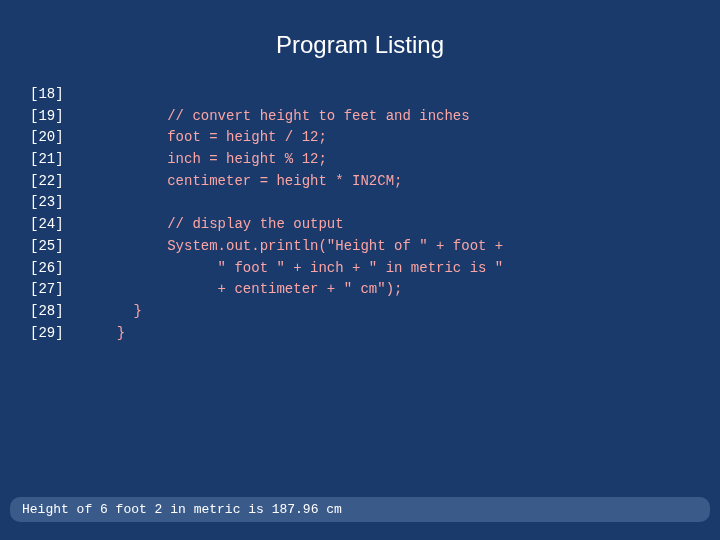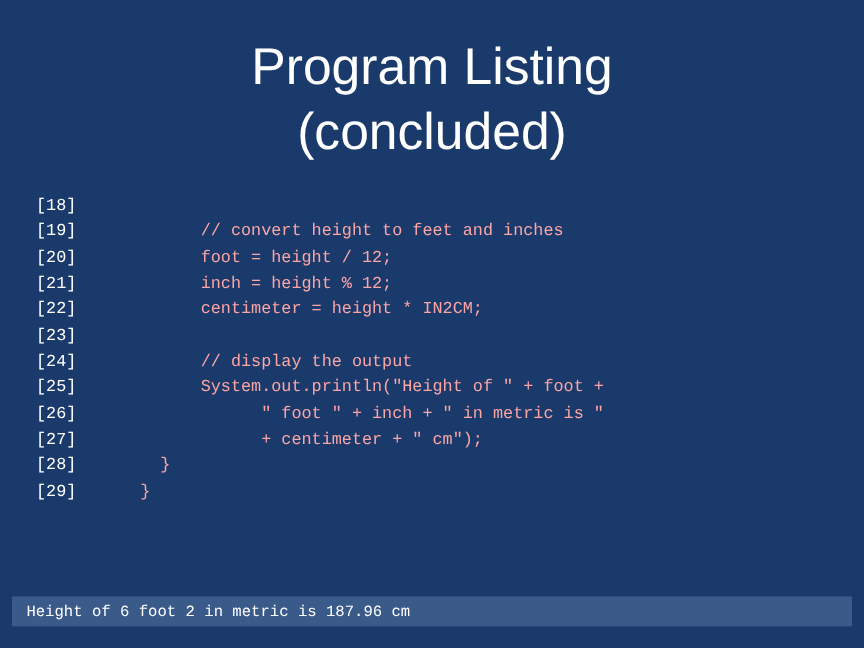--- a/index.html
+++ b/index.html
@@ -21,21 +21,21 @@
       height: 540px;
       background-color: #1a3a6b;
       position: relative;
       padding: 20px 30px;
     }
 
     .title {
       text-align: center;
       color: #ffffff;
       font-family: Arial, Helvetica, sans-serif;
-      font-size: 43px;
+      font-size: 24px;
       font-weight: normal;
       line-height: 1.25;
       margin-bottom: 24px;
       margin-top: 10px;
     }
 
     .code-section {
       display: flex;
       flex-direction: row;
       color: #ffffff;
@@ -63,31 +63,30 @@
     .output-bar {
       position: absolute;
       bottom: 18px;
       left: 10px;
       right: 10px;
       background-color: #3a5a8a;
       color: #ffffff;
       font-size: 13px;
       font-family: 'Courier New', Courier, monospace;
       padding: 5px 12px;
-      border-radius: 0;
+      border-radius: 10px;
     }
   </style>
 </head>
 <body>
 
 <div class="page-container">
 
   <div class="title">
     <span>Program Listing</span><br>
-    <span>(concluded)</span>
   </div>
 
   <div class="code-section">
     <div class="line-numbers">[18]
 [19]
 [20]
 [21]
 [22]
 [23]
 [24]

